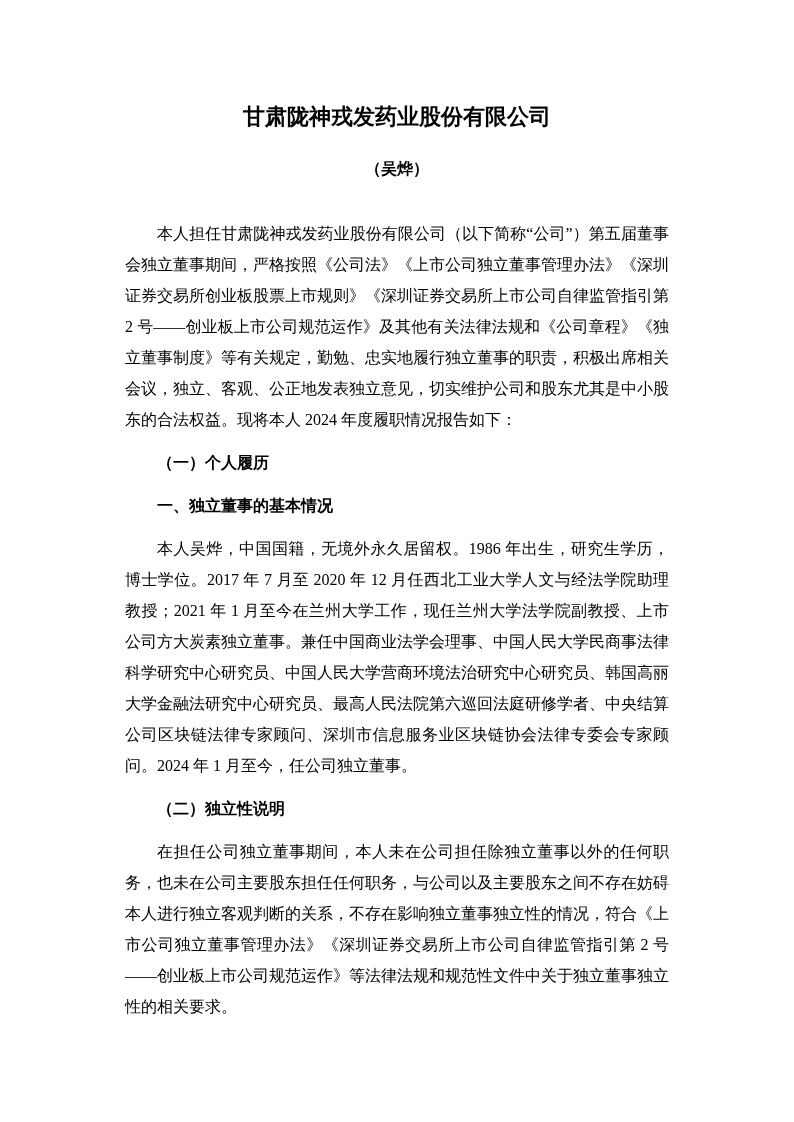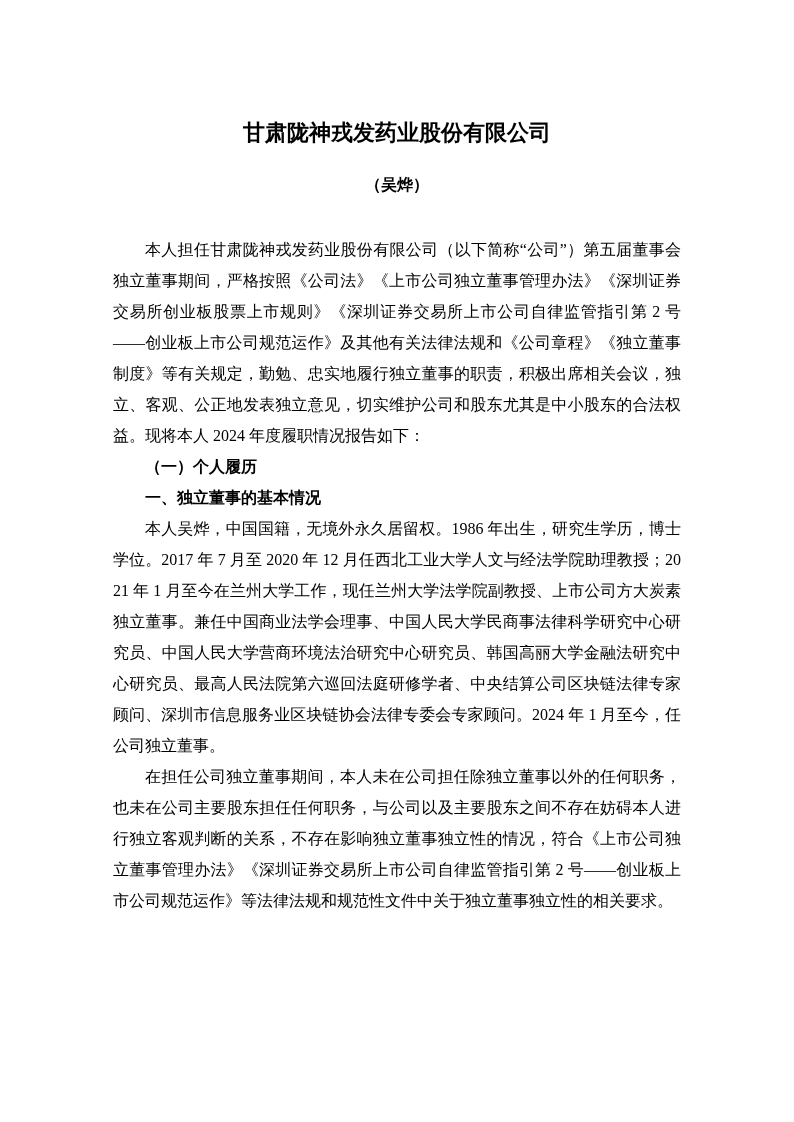--- a/index.html
+++ b/index.html
@@ -13,40 +13,40 @@
     height: 1122px;
     margin: 0 auto;
     background: #ffffff;
     box-sizing: border-box;
     padding: 96px 113px 40px 113px;
     overflow: hidden;
     font-family: "Liberation Serif", "DejaVu Serif", serif;
     color: #000000;
   }
   .doc-title {
-    margin: 16px;
+    margin: 0;
     font-size: 22px;
     font-weight: bold;
     line-height: 42px;
     text-align: center;
     color: #000000;
   }
   .doc-subtitle {
     margin: 16px 0 0 0;
     font-size: 16px;
     font-weight: bold;
     line-height: 30px;
     text-align: center;
     color: #000000;
   }
   .doc-body {
     margin-top: 34px;
   }
   .para, .head {
-    margin: 0;
+    margin: 12px;
     font-size: 16px;
     line-height: 31px;
     text-align: justify;
     text-justify: inter-ideograph;
     text-indent: 2em;
     color: #000000;
     word-break: break-all;
   }
   .head {
     font-weight: bold;
@@ -66,20 +66,21 @@
   <div class="doc-body">
 
     <p class="para">本人担任甘肃陇神戎发药业股份有限公司（以下简称“公司”）第五届董事会独立董事期间，严格按照《公司法》《上市公司独立董事管理办法》《深圳证券交易所创业板股票上市规则》《深圳证券交易所上市公司自律监管指引第 2 号——创业板上市公司规范运作》及其他有关法律法规和《公司章程》《独立董事制度》等有关规定，勤勉、忠实地履行独立董事的职责，积极出席相关会议，独立、客观、公正地发表独立意见，切实维护公司和股东尤其是中小股东的合法权益。现将本人 2024 年度履职情况报告如下：</p>
 
     <p class="head">（一）个人履历</p>
 
     <p class="head">一、独立董事的基本情况</p>
 
     <p class="para">本人吴烨，中国国籍，无境外永久居留权。1986 年出生，研究生学历，博士学位。2017 年 7 月至 2020 年 12 月任西北工业大学人文与经法学院助理教授；2021 年 1 月至今在兰州大学工作，现任兰州大学法学院副教授、上市公司方大炭素独立董事。兼任中国商业法学会理事、中国人民大学民商事法律科学研究中心研究员、中国人民大学营商环境法治研究中心研究员、韩国高丽大学金融法研究中心研究员、最高人民法院第六巡回法庭研修学者、中央结算公司区块链法律专家顾问、深圳市信息服务业区块链协会法律专委会专家顾问。2024 年 1 月至今，任公司独立董事。</p>
 
+    <p class="head">（二）独立性说明</p>
 
     <p class="para">在担任公司独立董事期间，本人未在公司担任除独立董事以外的任何职务，也未在公司主要股东担任任何职务，与公司以及主要股东之间不存在妨碍本人进行独立客观判断的关系，不存在影响独立董事独立性的情况，符合《上市公司独立董事管理办法》《深圳证券交易所上市公司自律监管指引第 2 号——创业板上市公司规范运作》等法律法规和规范性文件中关于独立董事独立性的相关要求。</p>
 
 
 
   </div>
 
 </div>
 
 </body></html>

